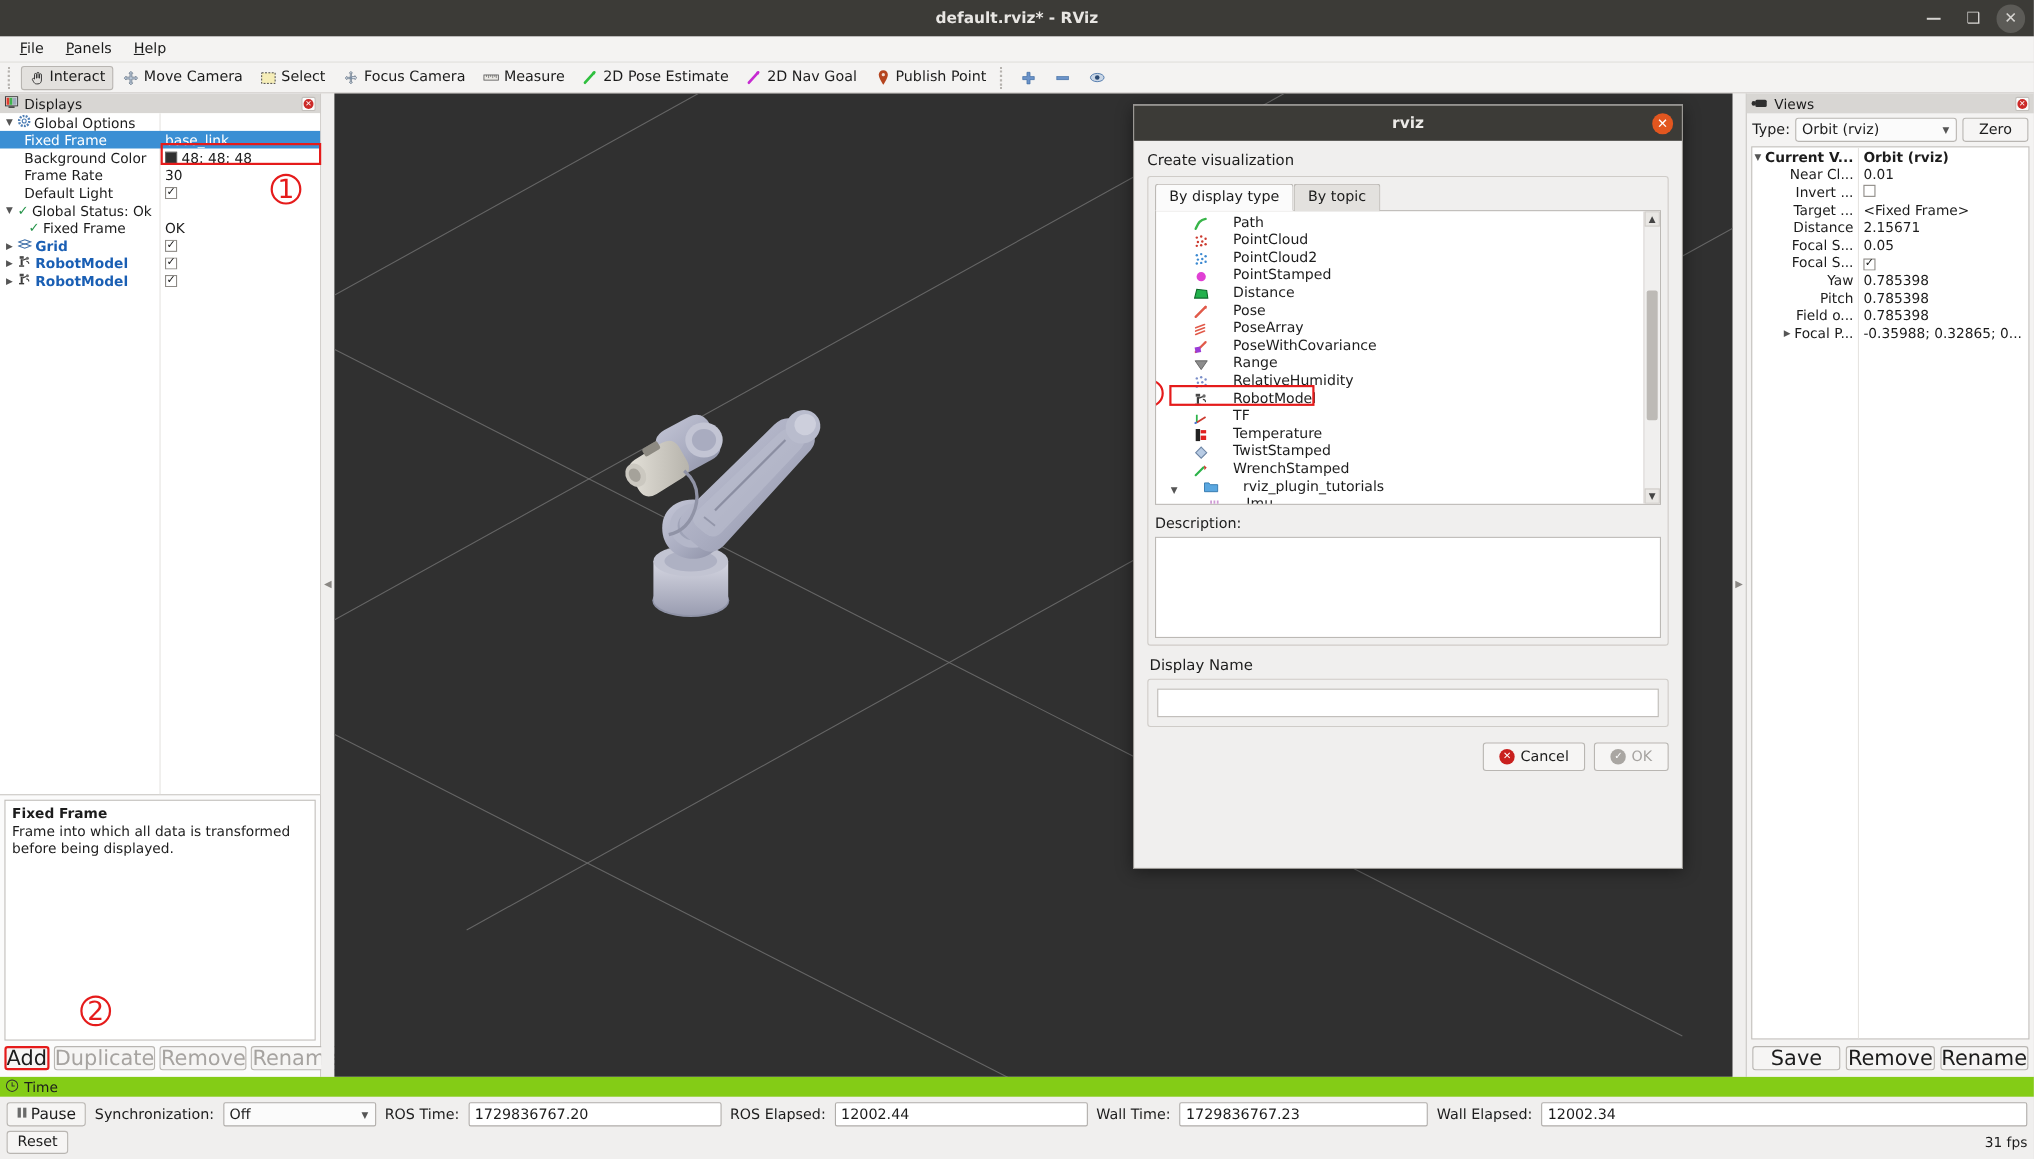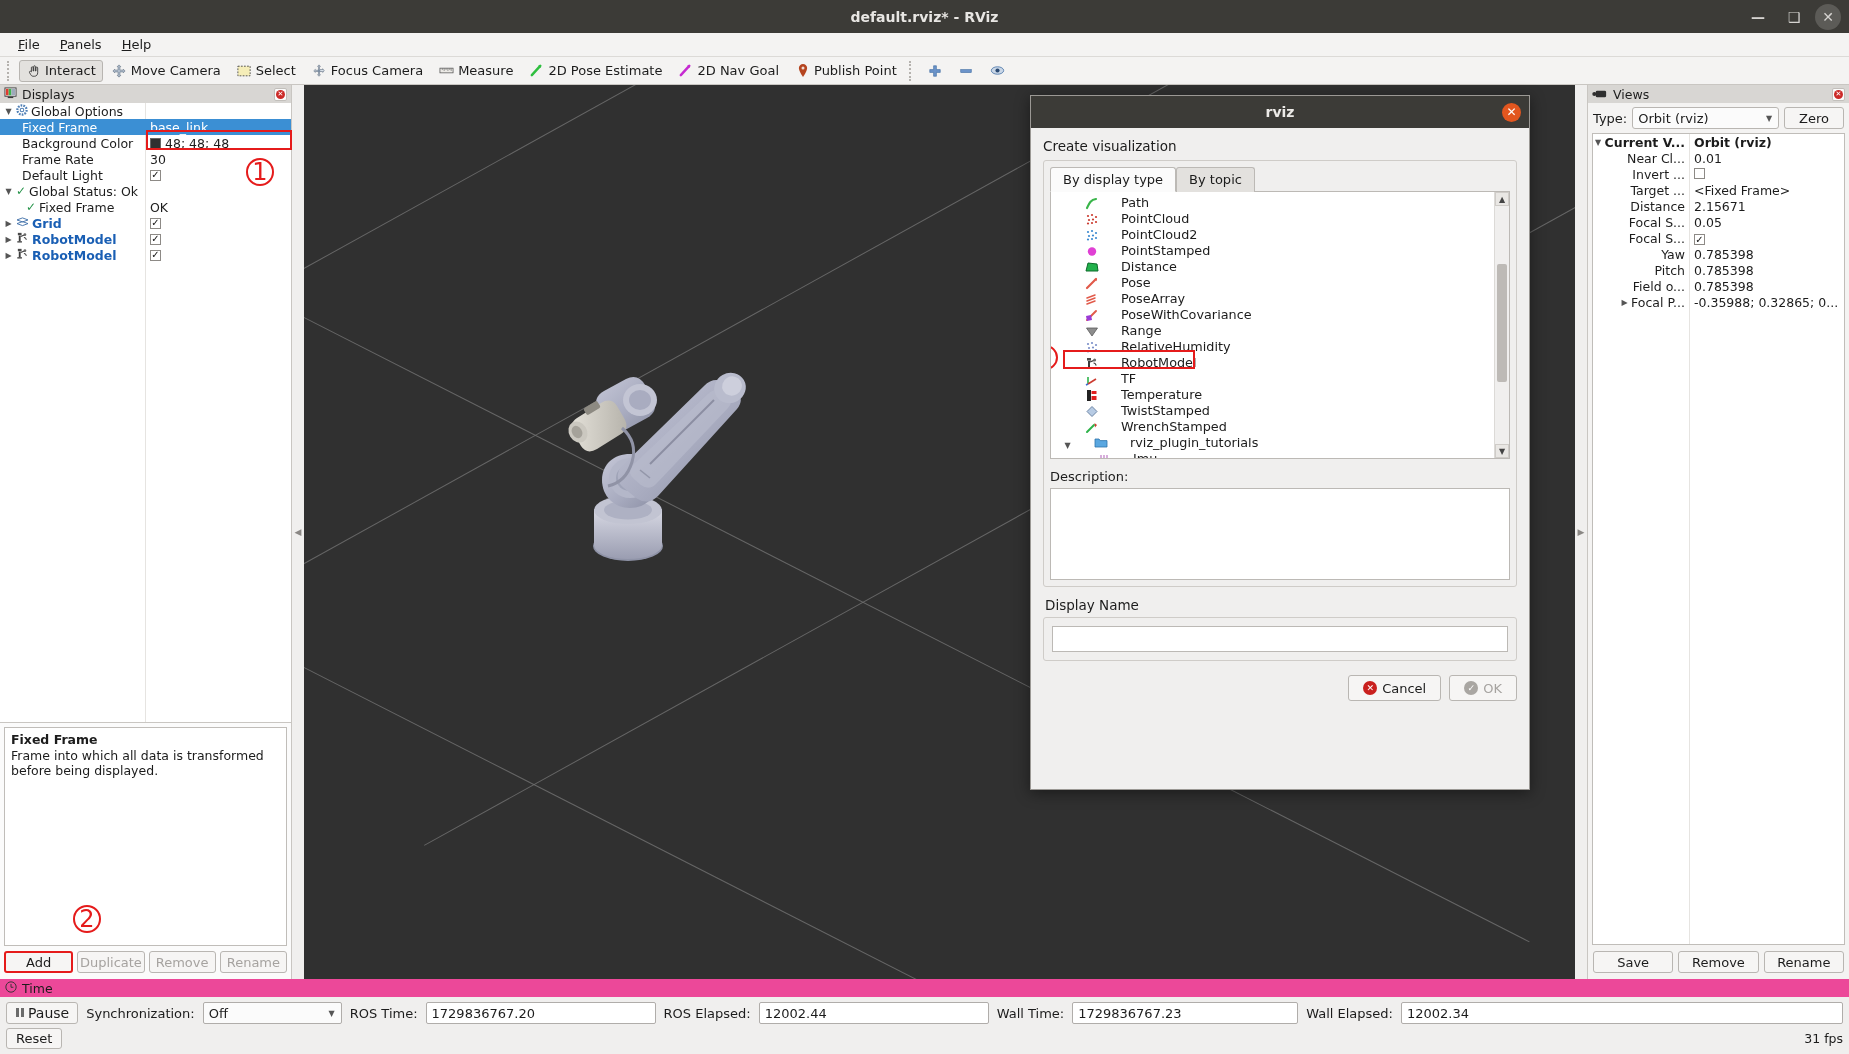--- a/index.html
+++ b/index.html
@@ -67,21 +67,21 @@
   .cbox { width:11px; height:11px; border:1px solid #8d8a86; background:#fff; display:inline-flex;
           align-items:center; justify-content:center; font-size:10px; color:#111; line-height:1; }
   .blue-name { color:#1a5fb4; font-weight:bold; }
   .chk-green { color:#26944a; font-weight:bold; font-size:12px; }
   .swatch { width:11px; height:11px; background:#303030; border:1px solid #666; display:inline-block; }
 
   #displays-desc { flex:1; margin:4px 4px 0 4px; background:#fff; border:1px solid #c0bdb9;
                    padding:4px 6px; font-size:12.5px; line-height:1.25; }
   #displays-desc .dtitle { font-weight:bold; }
   #displays-buttons { display:flex; gap:4px; padding:5px 4px 6px 4px; }
-  .dbtn { flex:1; height:22px; font-size:13px; background:#f6f5f4; border:1px solid #b9b6b2;
+  .dbtn { flex:1; height:22px; font-size:19px; background:#f6f5f4; border:1px solid #b9b6b2;
           border-radius:3px; display:flex; align-items:center; justify-content:center; }
   .dbtn.disabled { color:#a6a3a0; }
   .dbtn.hl { border:2px solid #e51b1b; background:#f6f5f4; }
 
   
   #viewport { flex:1; background:#303030; position:relative; overflow:hidden; }
   .grid-line { position:absolute; background:#6e6e6e; height:1px; transform-origin:0 0; opacity:.85; }
   #robot { position:absolute; }
 
   .splitter-handle { width:12px; background:#f0efee; display:flex; align-items:center; justify-content:center;
@@ -100,21 +100,21 @@
   .vcol-split { position:absolute; left:96px; top:0; bottom:0; width:1px; background:#e6e4e1; }
   .vrow { display:flex; height:16px; font-size:12.5px; align-items:center; }
   .vname { width:96px; display:flex; align-items:center; gap:2px; justify-content:flex-end;
            padding-right:4px; white-space:nowrap; overflow:hidden; }
   .vval { flex:1; padding-left:5px; white-space:nowrap; overflow:hidden; }
   .vrow.head .vname, .vrow.head .vval { font-weight:bold; }
   #views-buttons { display:flex; gap:5px; padding:6px 5px; }
 
   
   #timepanel { position:absolute; left:0; right:0; bottom:0; height:75px; background:#f0efee; }
-  #time-header { height:18px; background:#ec4899; display:flex; align-items:center; gap:5px; padding:0 5px; font-size:12.5px; }
+  #time-header { height:18px; background:#84cc16; display:flex; align-items:center; gap:5px; padding:0 5px; font-size:12.5px; }
   #time-row { display:flex; align-items:center; gap:8px; padding:5px 6px 0 6px; font-size:13px; }
   .tfield { height:22px; background:#fff; border:1px solid #b0adaa; border-radius:2px;
             display:flex; align-items:center; padding:0 5px; font-size:13px; }
   .pausebtn { height:22px; padding:0 8px; background:#f6f5f4; border:1px solid #b9b6b2;
               border-radius:3px; display:flex; align-items:center; gap:3px; font-size:14px; }
   .syncsel { width:139px; height:22px; background:#fbfbfb; border:1px solid #b0adaa; border-radius:2px;
              display:flex; align-items:center; padding:0 5px; font-size:13px; position:relative; }
   .syncsel .caret { position:absolute; right:6px; font-size:8px; color:#555; }
   #resetrow { display:flex; align-items:center; padding:4px 6px; justify-content:space-between; }
   .resetbtn { height:21px; padding:0 9px; background:#f6f5f4; border:1px solid #b9b6b2;

